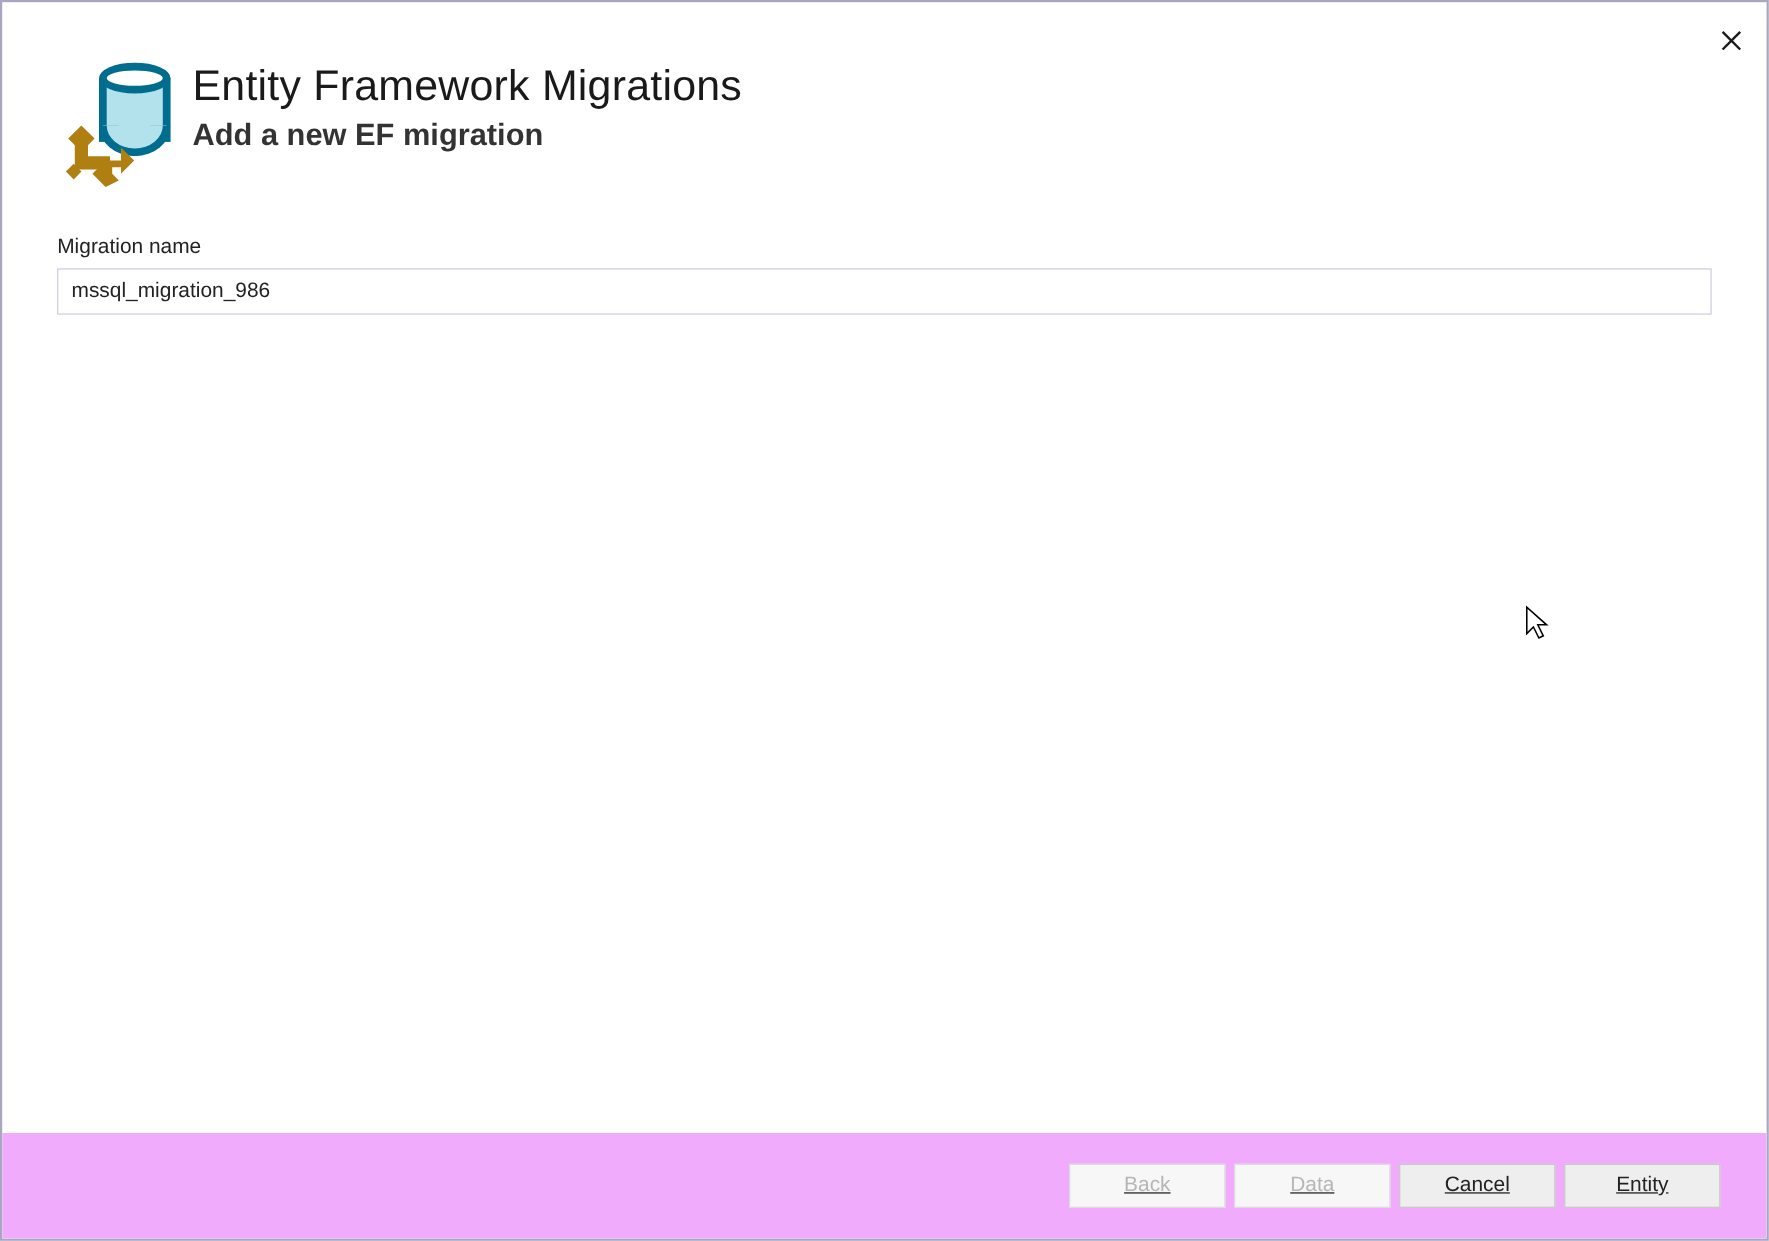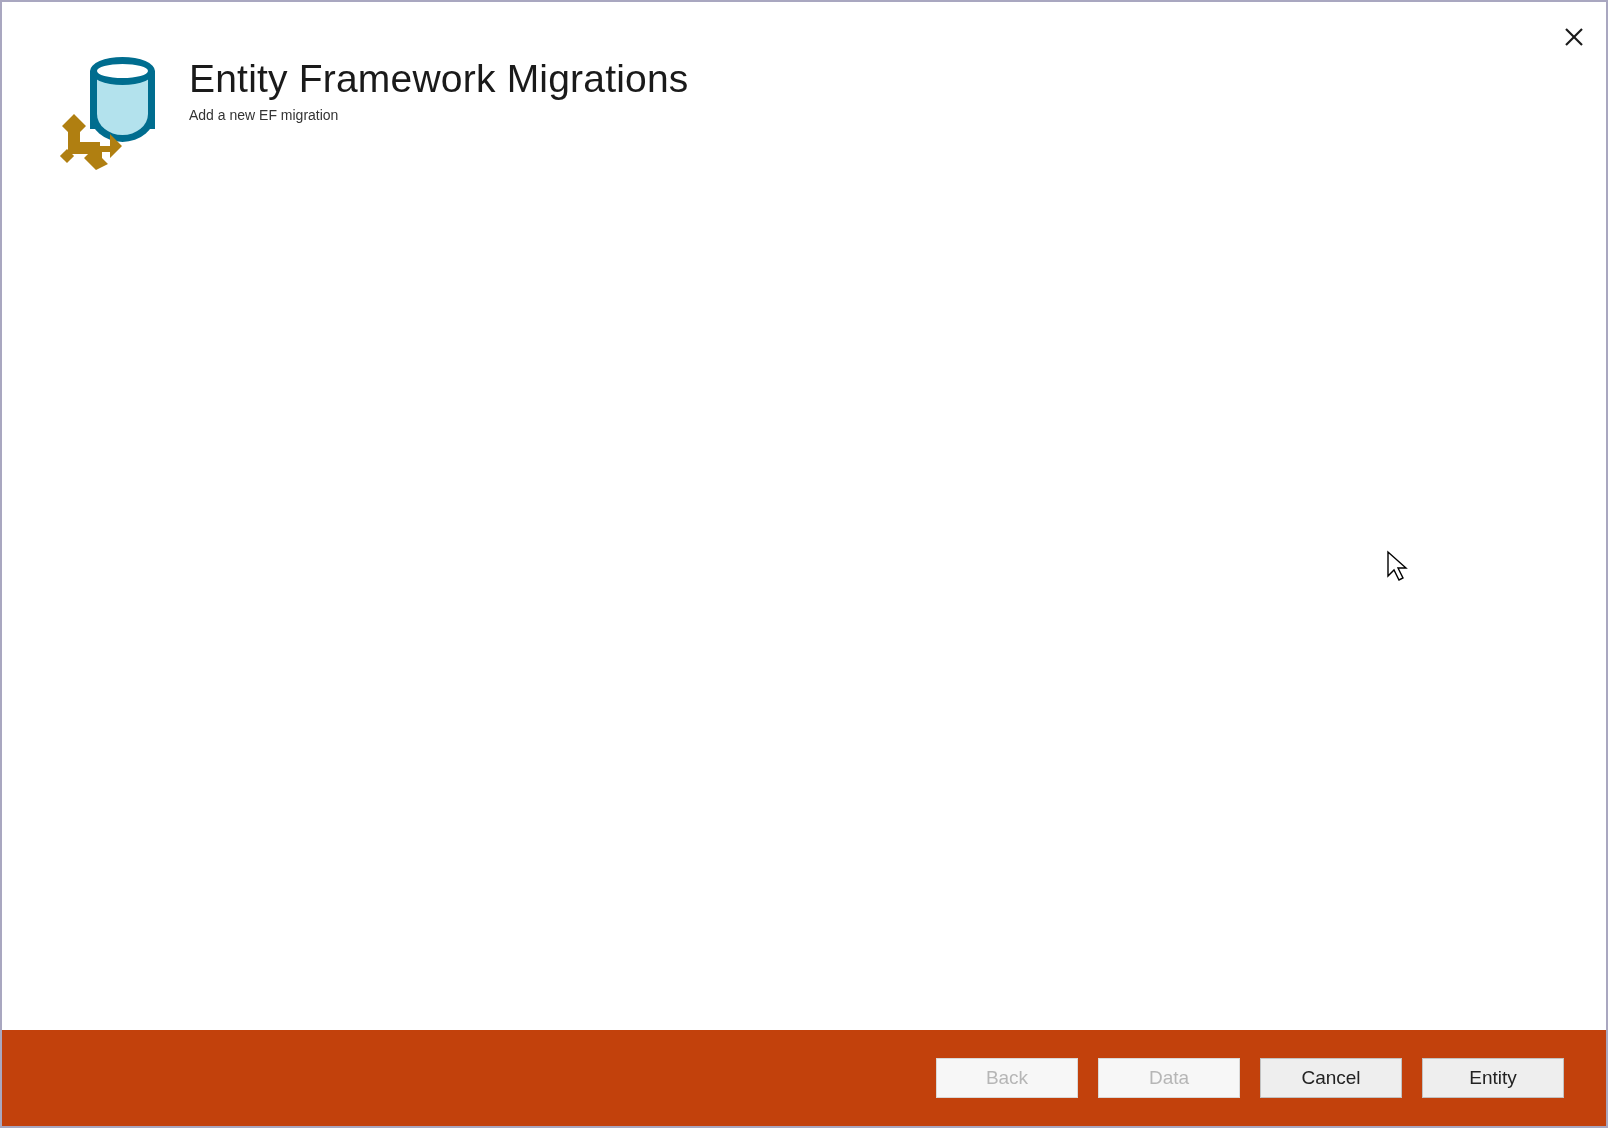--- a/index.html
+++ b/index.html
@@ -26,21 +26,21 @@
       font-weight: 400;
       color: #1a1a1a;
       cursor: pointer;
       line-height: 1;
       font-family: Arial, sans-serif;
     }
     .header {
       display: flex;
       align-items: flex-start;
       padding-top: 55px;
-      gap: 32px;
+      gap: 18px;
     }
     .icon-wrap {
       width: 105px;
       height: 115px;
       position: relative;
       flex-shrink: 0;
     }
     .db-cyl {
       position: absolute;
       left: 38px;
@@ -83,22 +83,22 @@
       top: 52px;
     }
     .title-block h1 {
       font-size: 39px;
       font-weight: 300;
       color: #1a1a1a;
       margin-bottom: 6px;
       letter-spacing: 0.2px;
     }
     .title-block .subtitle {
-      font-size: 14px;
-      font-weight: 400;
+      font-size: 28px;
+      font-weight: 700;
       color: #333;
     }
     .form-group {
       margin-top: 42px;
     }
     .form-group + .form-group { margin-top: 28px; }
     .form-label {
       display: block;
       font-size: 19px;
       color: #222;
@@ -137,26 +137,27 @@
       border-top: 5px solid #888;
     }
     .cursor-arrow {
       position: absolute;
       left: 1384px;
       top: 548px;
       pointer-events: none;
     }
     .footer {
       height: 96px;
-      background: #c2410c;
+      background: #f0abfc;
       display: flex;
       align-items: center;
       justify-content: flex-end;
       padding: 0 42px;
-      gap: 20px;
+      gap: 8px;
+      text-decoration: underline;
     }
     .btn {
       width: 142px;
       height: 40px;
       border: 1px solid #bfbfbf;
       background: #fdfdfd;
       font-size: 19px;
       font-family: inherit;
       cursor: pointer;
       color: #222;
@@ -197,20 +198,24 @@
           <rect x="10" y="42" width="10" height="10" transform="rotate(45 15 47)"></rect>
         </g>
       </svg>
     </div>
     <div class="title-block">
       <h1>Entity Framework Migrations</h1>
       <div class="subtitle">Add a new EF migration</div>
     </div>
   </div>
 
+  <div class="form-group">
+    <label class="form-label">Migration name</label>
+    <input class="text-input" type="text" value="mssql_migration_986" style="">
+  </div>
 
 
   <svg class="cursor-arrow" width="26" height="32" viewBox="0 0 26 32">
     <polygon points="2,2 2,26 8,20 13,30 17,28 12,18 20,18" fill="#fff" stroke="#000" stroke-width="1.4"></polygon>
   </svg>
 </div>
 
 <div class="footer">
   <button class="btn" disabled="">Back</button>
   <button class="btn" disabled="">Data</button>

